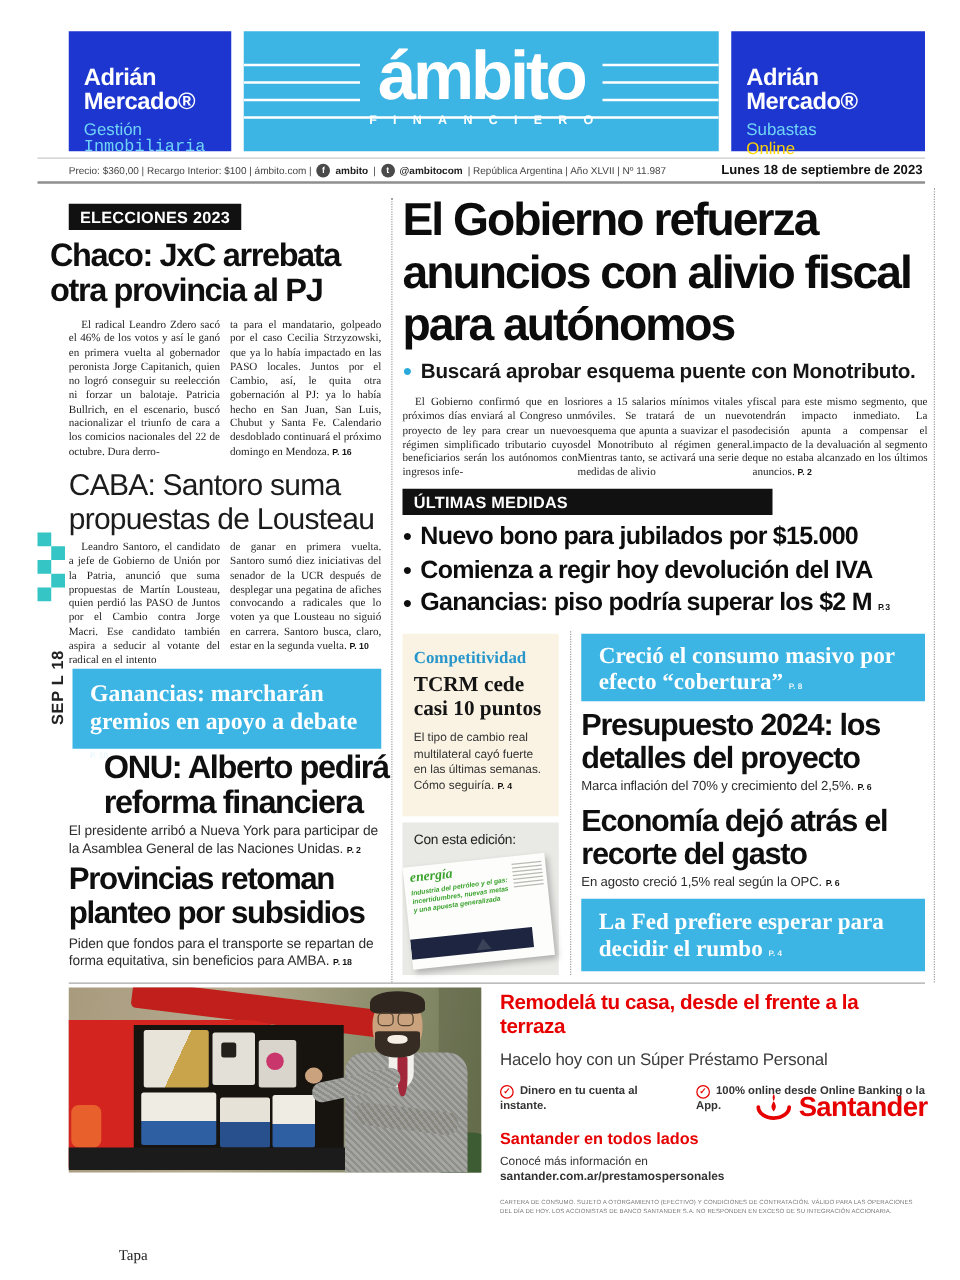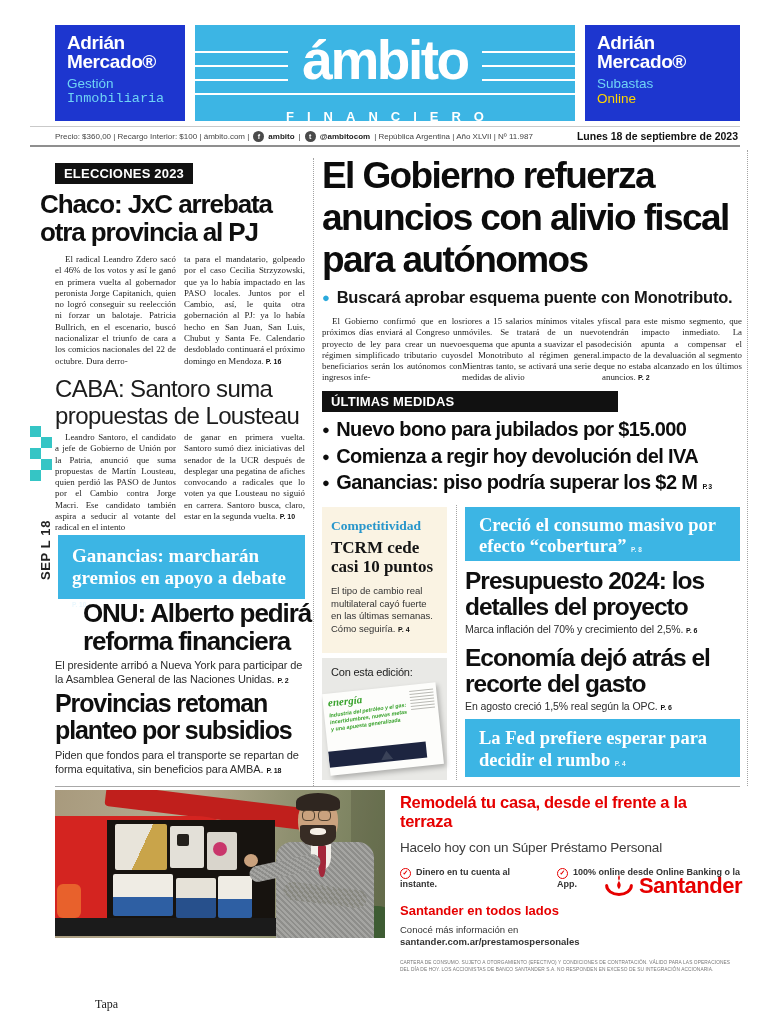--- a/index.html
+++ b/index.html
@@ -4,34 +4,34 @@
 <style>
   * { margin:0; padding:0; box-sizing:border-box; }
   html,body { background:#ffffff; }
   .page {
     position:relative; width:768px; height:1024px; background:#fff;
     font-family:"Liberation Sans", sans-serif; color:#111; overflow:hidden;
   }
   .abs { position:absolute; }
 
   
-  .ad-box { background:#1d36cf; color:#fff; padding:8px 12px; }
+  .ad-box { background:#1d36cf; color:#fff; padding:28px 12px; }
   .ad-brand { font-weight:bold; font-size:19px; line-height:1.02; letter-spacing:-0.4px; }
   .ad-tag { color:#6fd4f5; font-size:13.5px; line-height:1.1; margin-top:5px; }
   .ad-tag.yellow { color:#ffd400; margin-top:0; }
   .logo-box { background:#3cb5e4; overflow:hidden; }
   .logo-line { position:absolute; left:0; right:0; height:2px; background:#fff; }
   .logo-word {
     position:relative; display:block; width:max-content; margin:2px auto 0;
     font-size:55px; font-weight:bold; letter-spacing:-2.5px; color:#fff;
     background:#3cb5e4; padding:0 14px; line-height:1.0;
   }
   .logo-sub {
     position:relative; text-align:center; color:#fff; font-weight:bold;
-    font-size:13px; letter-spacing:13px; text-indent:13px; margin-top:21px;
+    font-size:10px; letter-spacing:13px; text-indent:13px; margin-top:3px;
   }
   .infobar {
     left:30px; top:126px; width:710px; height:21px;
     border-top:1px solid #c9c9c9; border-bottom:2px solid #8f8f8f;
     display:flex; align-items:center; justify-content:space-between; padding:0 2px 0 25px;
   }
   .info-left { display:flex; align-items:center; gap:4px; font-size:8px; color:#444; white-space:nowrap; }
   .info-left b { font-weight:bold; color:#222; }
   .soc { display:inline-flex; width:11px; height:11px; border-radius:50%; background:#4a4a4a;
          color:#fff; font-size:7px; font-weight:bold; align-items:center; justify-content:center; }

